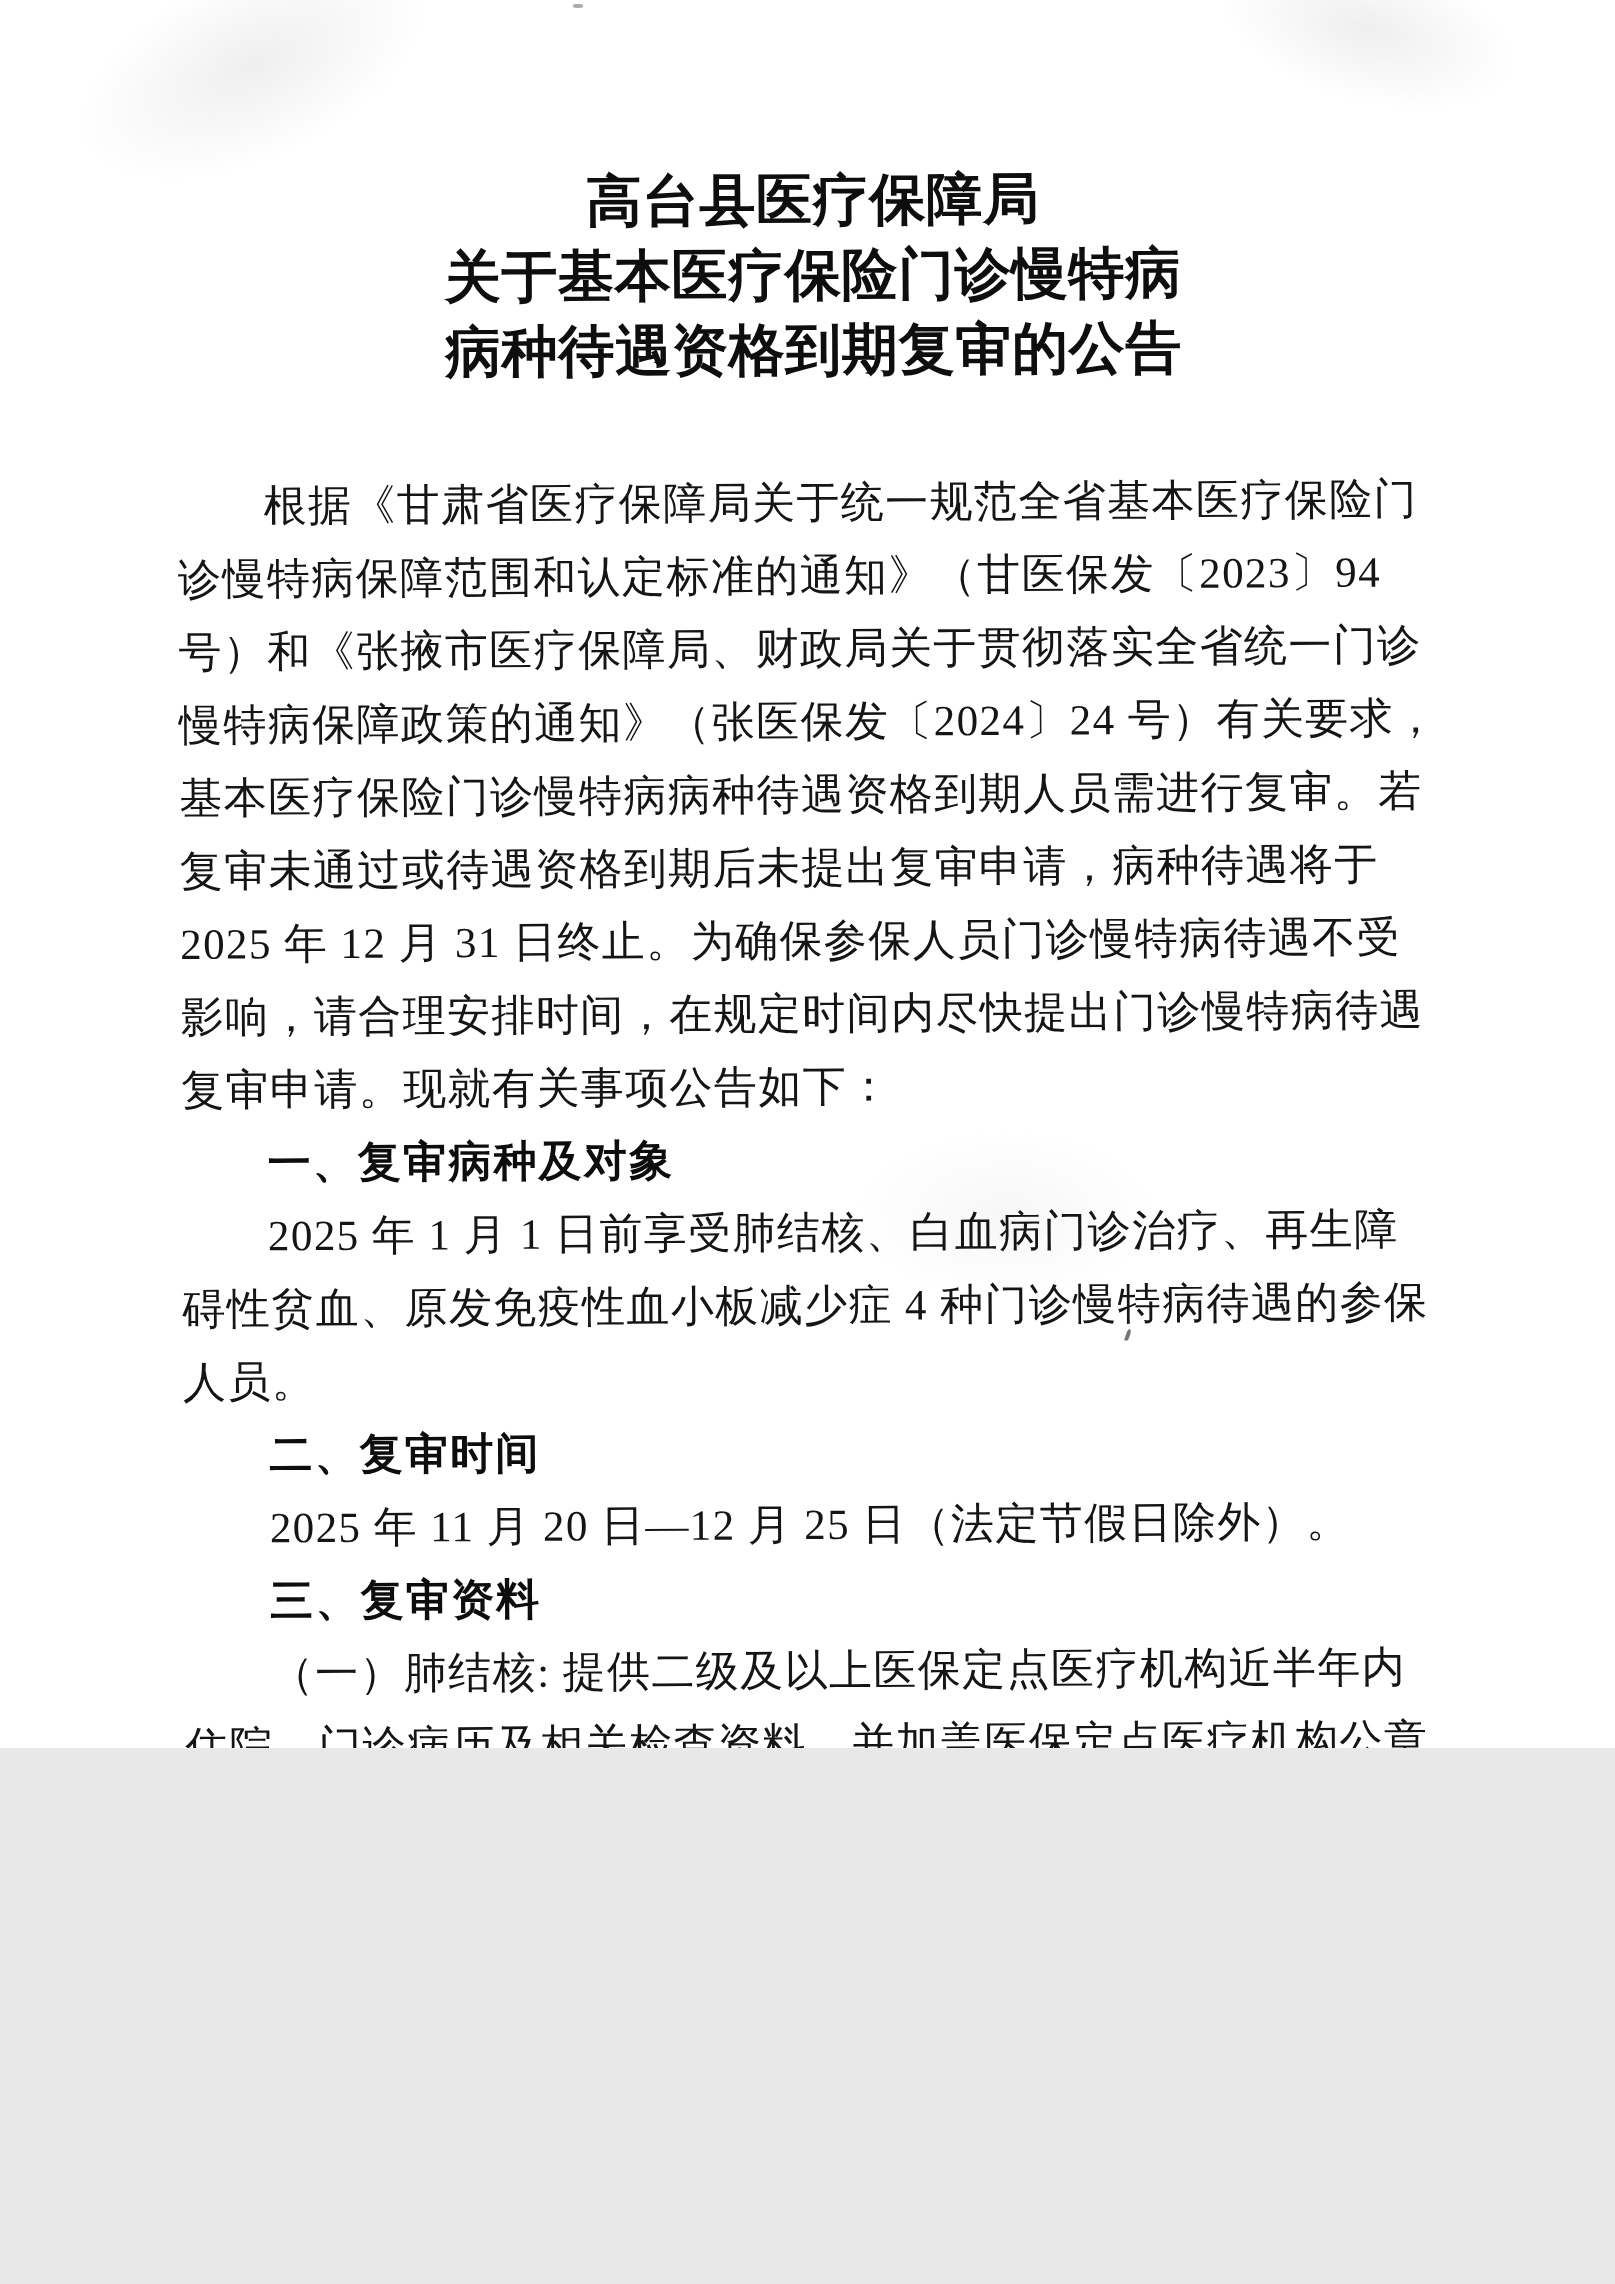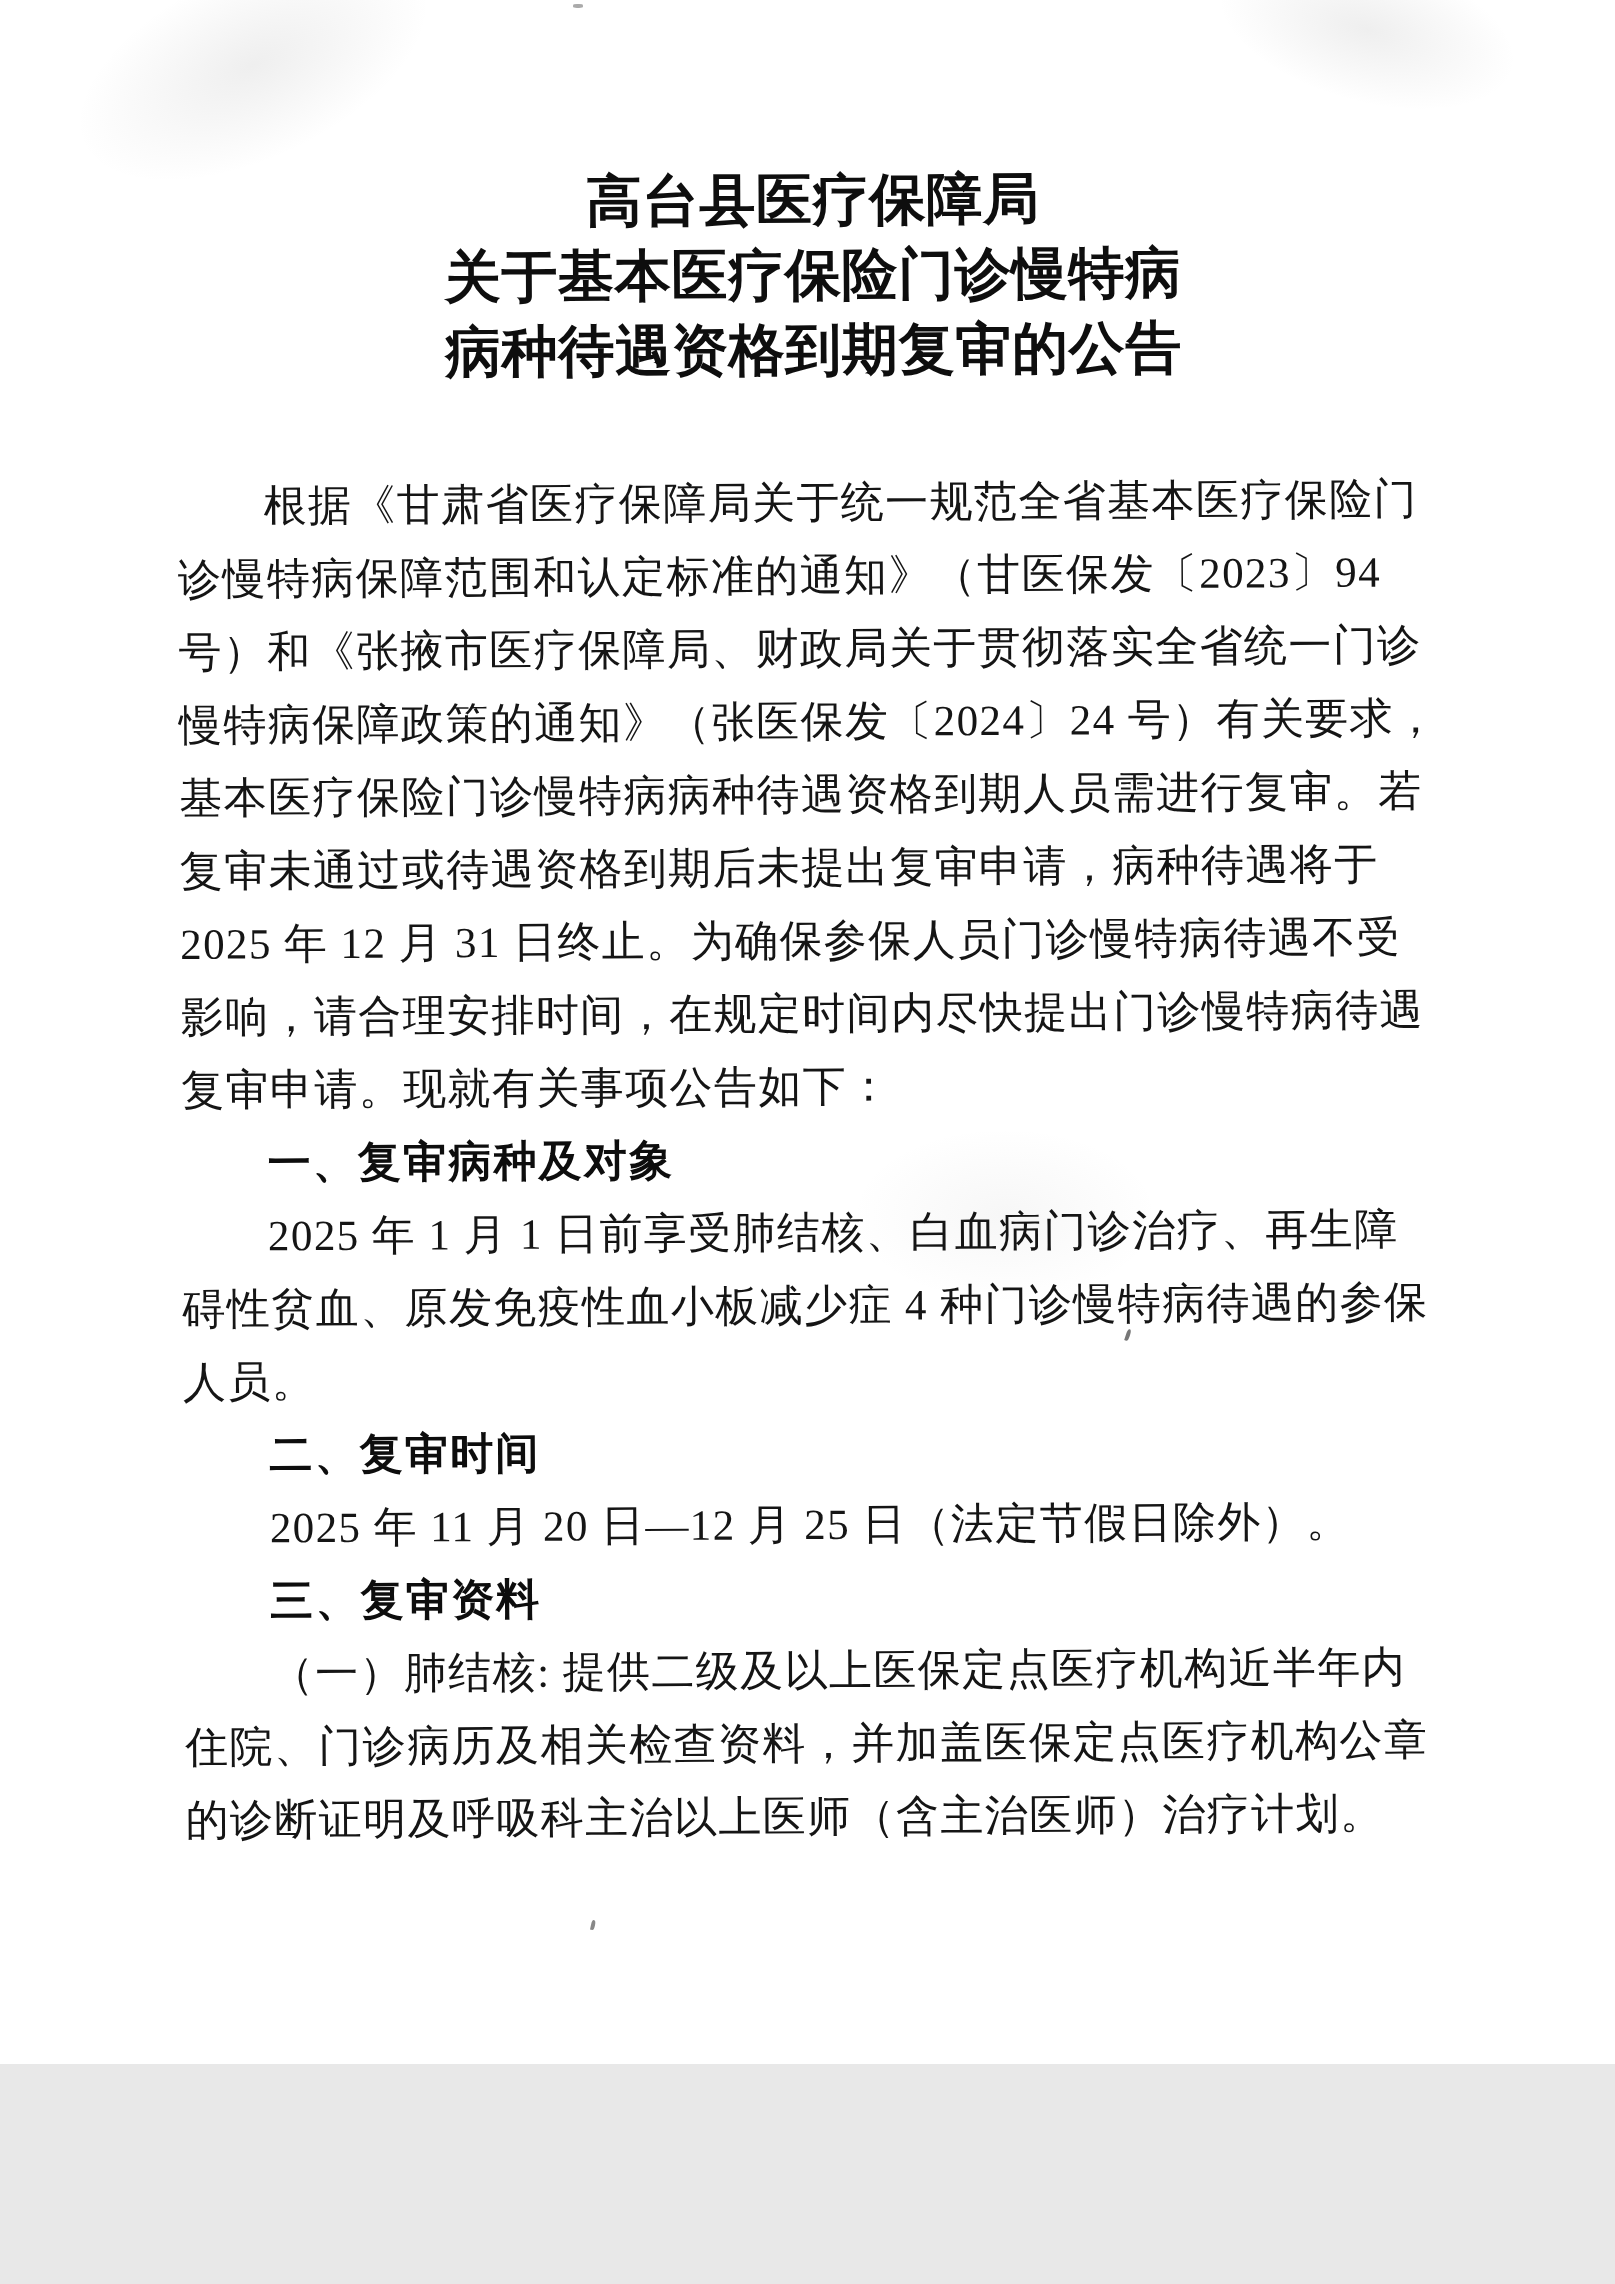--- a/index.html
+++ b/index.html
@@ -1,19 +1,19 @@
 <!DOCTYPE html>
 <html style="font-size:11.6px"><head>
 <meta charset="utf-8">
 <style>
   html, body { margin: 0; padding: 0; background: #e8e8e8; }
   .page {
     position: relative;
     width: 1616px;
-    height: 2064px;
+    height: 1748px;
     margin: 0 auto;
     background: #ffffff;
     overflow: hidden;
     color: #151515;
     font-family: "Liberation Serif", "DejaVu Serif", serif;
   }
   .content {
     position: absolute;
     left: 179px;
     top: 0;

